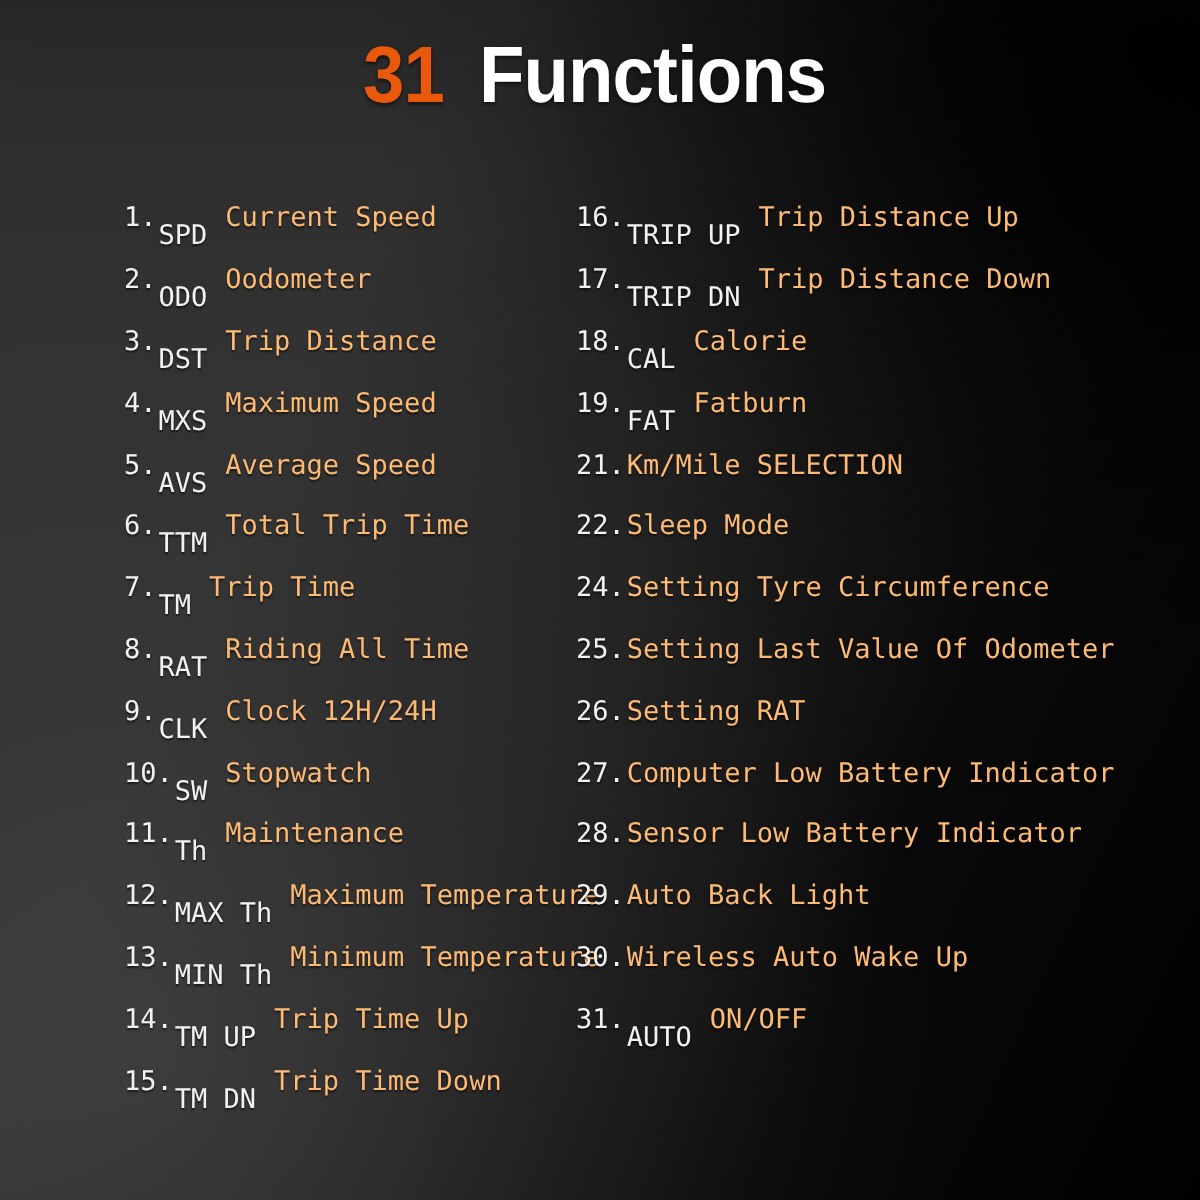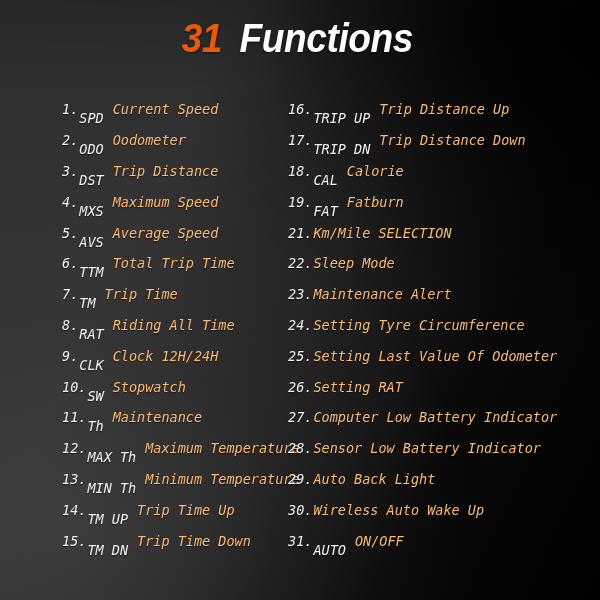--- a/index.html
+++ b/index.html
@@ -16,21 +16,20 @@
   }
 
   #poster {
     position: relative;
     width: 600px;
     height: 600px;
     box-sizing: border-box;
     overflow: hidden;
     
     background-color: #323232;
-    font-style: italic;
   }
 
   
   #bg-layer-diag {
     position: absolute;
     inset: 0;
     background: linear-gradient(115deg,
         rgba(60,60,60,0.00) 0%,
         rgba(48,48,48,0.10) 28%,
         rgba(20,20,20,0.55) 52%,
@@ -262,24 +261,20 @@
         </div>
         <div class="fn-row">
           <span class="fn-num">21.</span>
           <span class="fn-desc no-code">Km/Mile SELECTION</span>
         </div>
         <div class="fn-row">
           <span class="fn-num">22.</span>
           <span class="fn-desc no-code">Sleep Mode</span>
         </div>
         <div class="fn-row">
-          <span class="fn-num">23.</span>
-          <span class="fn-desc no-code">Maintenance Alert</span>
-        </div>
-        <div class="fn-row">
           <span class="fn-num">24.</span>
           <span class="fn-desc no-code">Setting Tyre  Circumference</span>
         </div>
         <div class="fn-row">
           <span class="fn-num">25.</span>
           <span class="fn-desc no-code">Setting Last Value Of Odometer</span>
         </div>
         <div class="fn-row">
           <span class="fn-num">26.</span>
           <span class="fn-desc no-code">Setting RAT</span>

